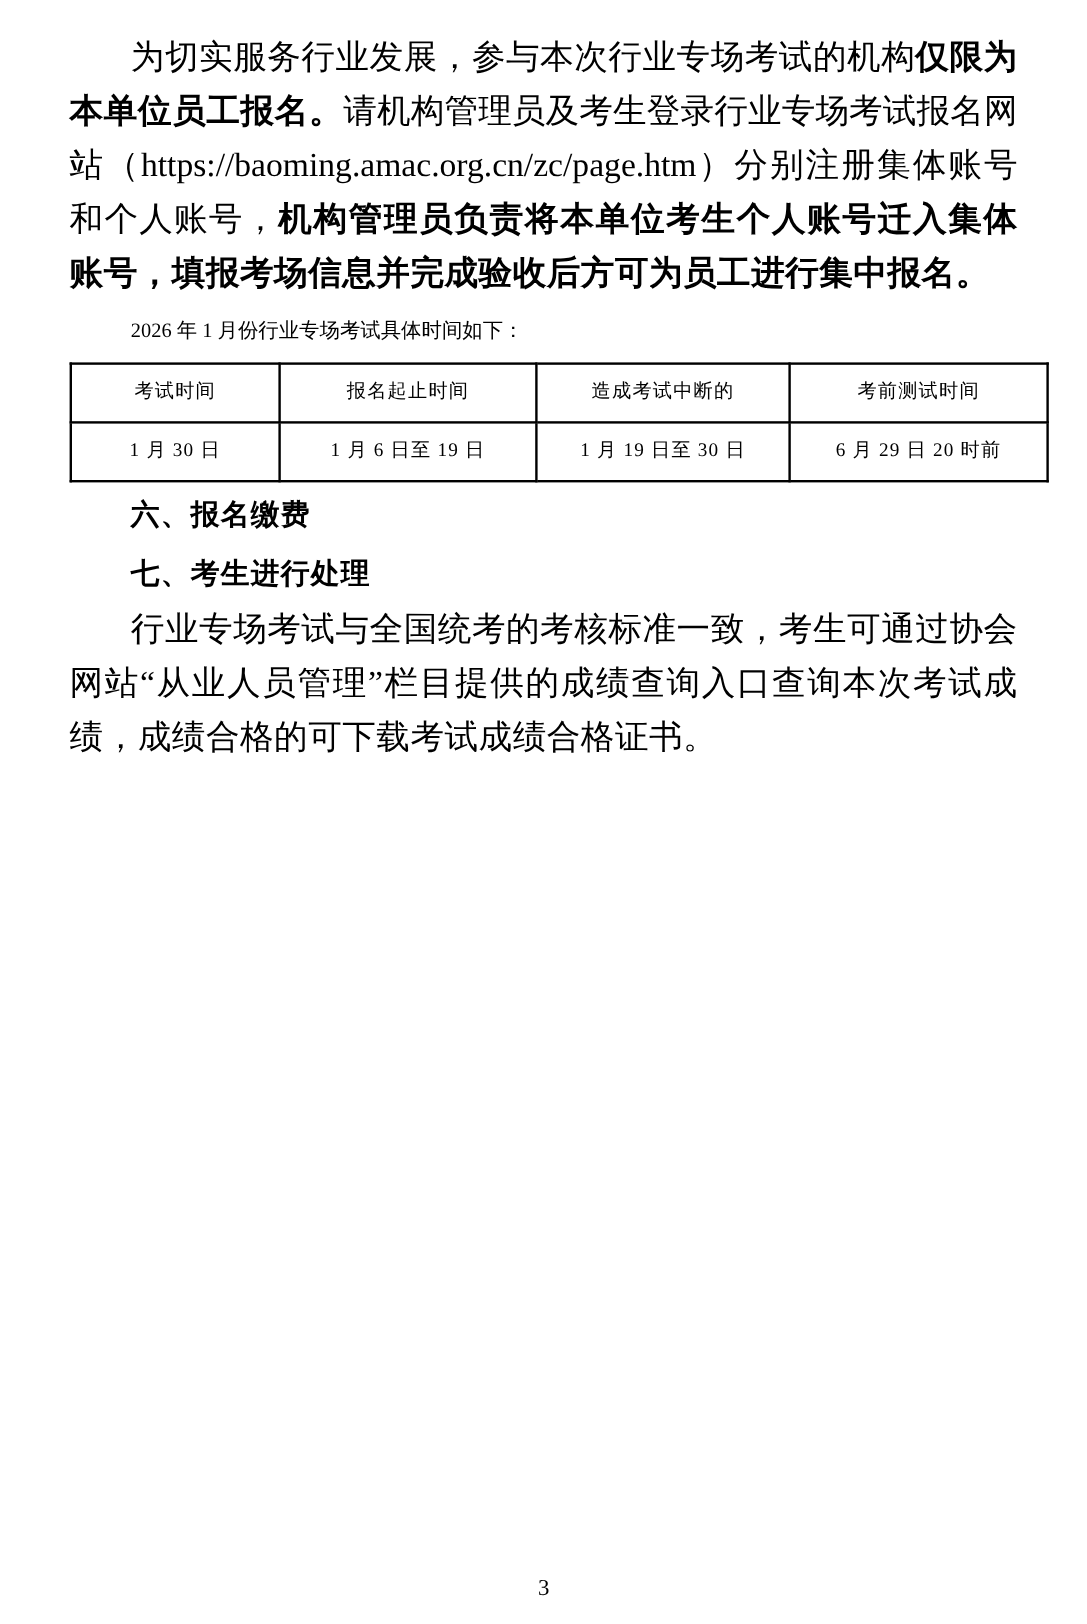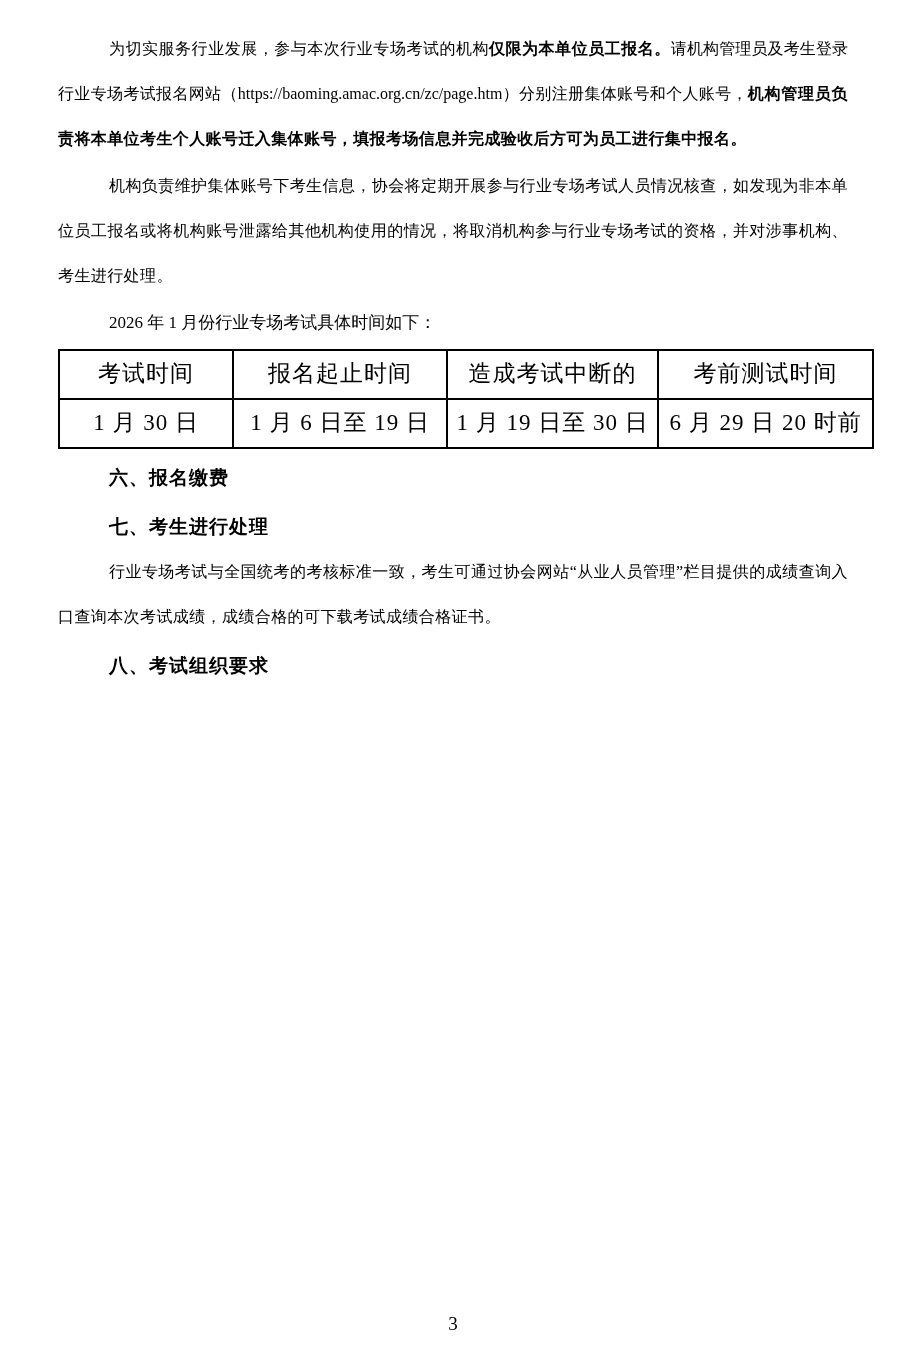--- a/index.html
+++ b/index.html
@@ -17,56 +17,56 @@
   }
   .page {
     position: absolute;
     left: 0; top: 0;
     width: 906px;
     height: 1353px;
     box-sizing: border-box;
     padding: 26px 58px 0 58px;
   }
   .para {
-    font-size: 16px;
+    font-size: 28px;
     line-height: 45px;
     text-align: justify;
     text-justify: inter-ideograph;
     text-indent: 51px;
     margin: 0 0 2px 0;
     letter-spacing: 0.4px;
   }
   .b { font-weight: bold; }
   .url {
     font-family: "Liberation Serif", "DejaVu Serif", serif;
     letter-spacing: 0px;
   }
   .heading {
-    font-size: 19px;
+    font-size: 24px;
     line-height: 45px;
     font-weight: bold;
     text-indent: 51px;
     margin: 4px 0 0 0;
     letter-spacing: 1px;
   }
   .table-intro {
     font-size: 17px;
     line-height: 45px;
     text-indent: 51px;
     margin: 2px 0 4px 0;
   }
   table.exam {
     border-collapse: collapse;
     width: 790px;
     margin: 2px 0 6px 0;
     table-layout: fixed;
   }
   table.exam td, table.exam th {
     border: 2px solid #000;
-    font-size: 23px;
+    font-size: 16px;
     font-weight: normal;
     text-align: center;
     padding: 8px 2px 9px 2px;
     line-height: 30px;
     letter-spacing: 1px;
   }
   table.exam th { font-weight: normal; }
   .col1 { width: 168px; }
   .col2 { width: 208px; }
   .col3 { width: 205px; }
@@ -81,21 +81,20 @@
     font-family: "Liberation Serif", "DejaVu Serif", serif;
   }
 </style>
 </head>
 <body>
 
 <div class="page">
 
   <p class="para"><span>为切实服务行业发展，参与本次行业专场考试的机构</span><span class="b">仅限为本单位员工报名。</span><span class="url">请机构管理员及考生登录行业专场考试报名网站（https://baoming.amac.org.cn/zc/page.htm）分别注册集体账号和个人账号，</span><span class="b">机构管理员负责将本单位考生个人账号迁入集体账号，填报考场信息并完成验收后方可为员工进行集中报名。</span></p>
 
-  <p class="para"><span>机构负责维护集体账号下考生信息，协会将定期开展参与行业专场考试人员情况核查，如发现为非本单位员工报名或将机构账号泄露给其他机构使用的情况，将取消机构参与行业专场考试的资格，并对涉事机构、考生进行处理。</span></p>
 
   <p class="table-intro">2026 年 1 月份行业专场考试具体时间如下：</p>
 
   <table class="exam">
     <thead>
       <tr>
         <th class="col1">考试时间</th>
         <th class="col2">报名起止时间</th>
         <th class="col3">造成考试中断的</th>
         <th class="col4">考前测试时间</th>
@@ -109,16 +108,15 @@
         <td class="col4">6 月 29 日 20 时前</td>
       </tr>
     </tbody>
   </table>
 
   <p class="heading">六、报名缴费</p>
 
   <p class="heading">七、考生进行处理</p>
   <p class="para"><span>行业专场考试与全国统考的考核标准一致，考生可通过协会网站“从业人员管理”栏目提供的成绩查询入口查询本次考试成绩，成绩合格的可下载考试成绩合格证书。</span></p>
 
-  <p class="heading">八、考试组织要求</p>
 
   <div class="page-number">3</div>
 </div>
 
 </body></html>

